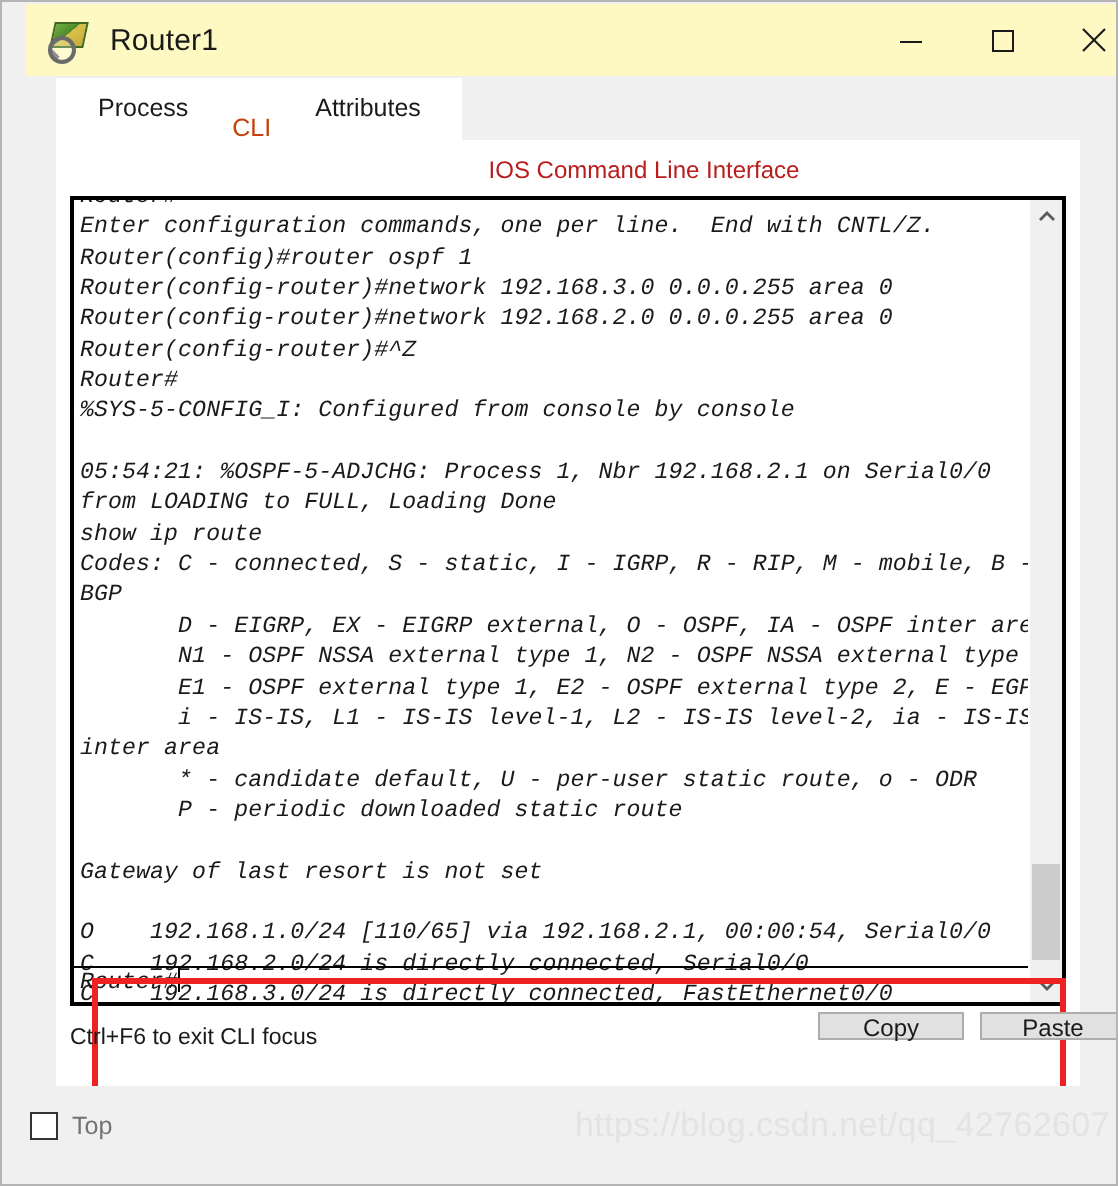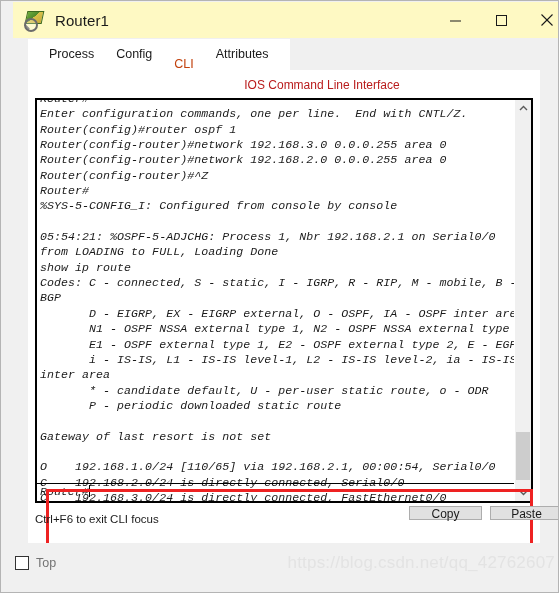--- a/index.html
+++ b/index.html
@@ -329,23 +329,20 @@
           </svg>
       </button>
     </div>
   </div>
 
   <div id="tabstrip-bg"></div>
   <div id="tabs">
     <div class="tab">
       <span>Process</span>
     </div>
-    <div class="tab">
-      <span>Config</span>
-    </div>
     <div class="tab active">
       <span>CLI</span>
       <span class="tab-underline"></span>
     </div>
     <div class="tab">
       <span>Attributes</span>
     </div>
   </div>
 
   <div id="panel">

